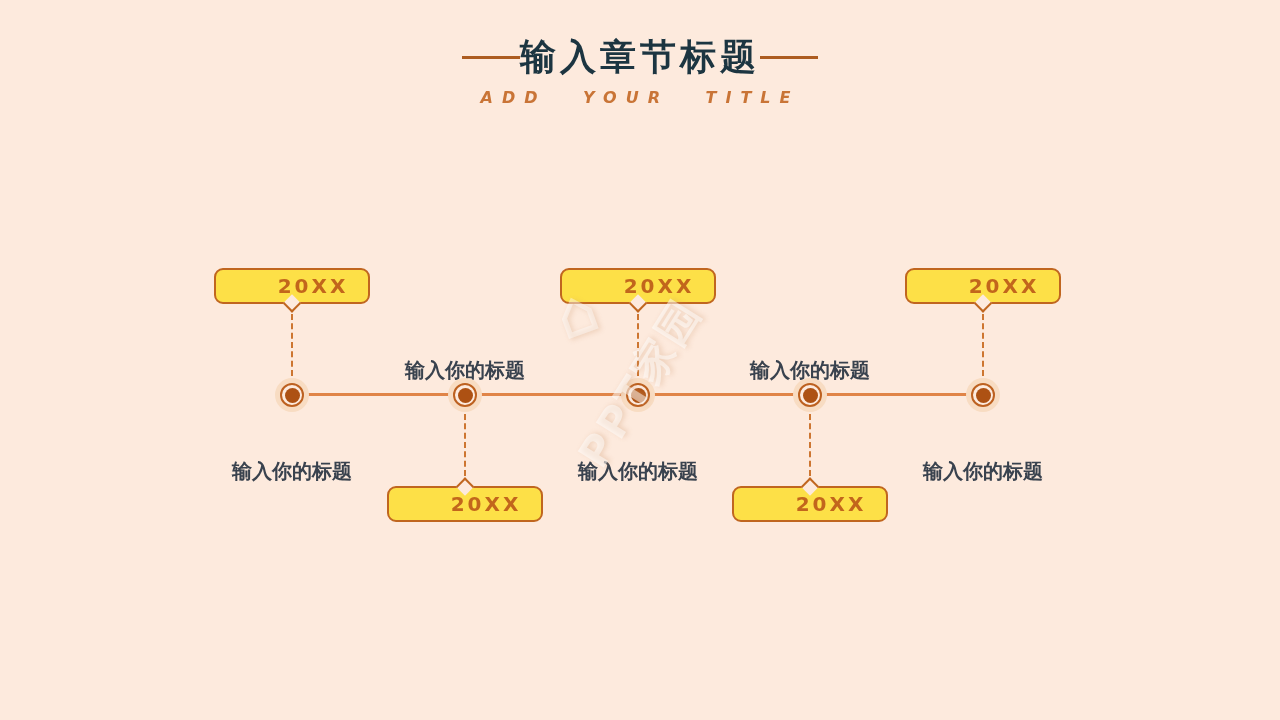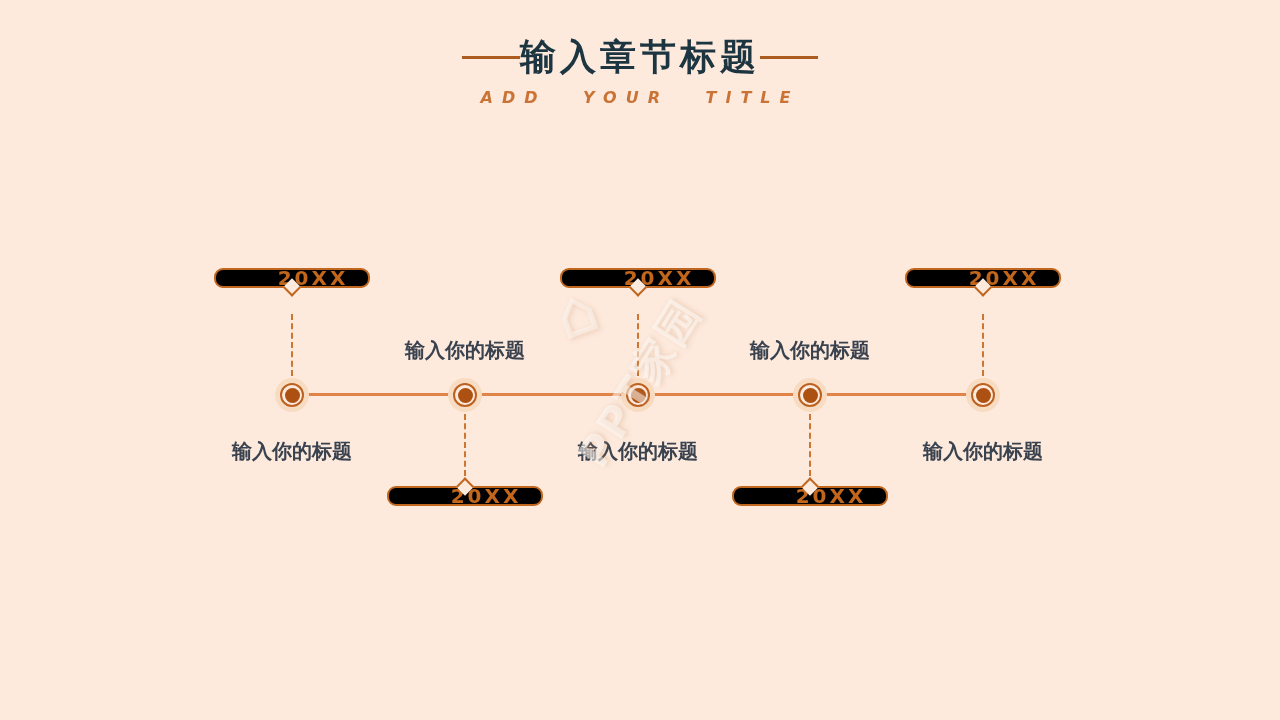--- a/index.html
+++ b/index.html
@@ -26,22 +26,22 @@
   }
 
   
   .tl-line {
     position:absolute; left:292px; top:393px; width:691px; height:3px;
     background:#e08447; z-index:1;
   }
   .tl-item { position:absolute; top:268px; width:200px; height:260px; }
 
   .year-box {
-    position:absolute; left:22px; width:156px; height:20px;
-    border:2px solid #c0661f; border-radius:9px; background:#000000;
+    position:absolute; left:22px; width:156px; height:36px;
+    border:2px solid #c0661f; border-radius:9px; background:#fde047;
     display:flex; align-items:center; justify-content:center; z-index:2;padding-left:42px;
   }
   .tl-item.up   .year-box { top:0; }
   .tl-item.down .year-box { top:218px; }
   .year-text { font-size:20px; font-weight:700; letter-spacing:3px; color:#c2661c; }
 
   .tail {
     position:absolute; left:50%; width:13px; height:13px; background:#fdeadd;
   }
   .tl-item.up .tail {
@@ -63,21 +63,21 @@
     display:flex; align-items:center; justify-content:center; z-index:3;
   }
   .node-ring {
     width:24px; height:24px; border:2px solid #bd6120; border-radius:50%;
     background:#fdeadd; display:flex; align-items:center; justify-content:center;
   }
   .node-core { width:15px; height:15px; border-radius:50%; background:#ad5113; }
 
   .item-label {
     position:absolute; left:0; width:200px; text-align:center;
-    font-size:20px; font-weight:700; color:#39424e; white-space:nowrap;
+    font-size:20px; font-weight:700; color:#39424e; white-space:nowrap;margin-top:20px;
   }
   .tl-item.up   .item-label { top:170px; }
   .tl-item.down .item-label { top:69px; }
 
   
   .watermark { position:absolute; left:540px; top:262px; width:200px; height:220px; pointer-events:none; z-index:4; }
   .wm-text {
     position:absolute; left:50%; top:55%;
     transform:translate(-50%,-50%) rotate(-58deg);
     font-size:42px; font-weight:700; letter-spacing:3px; white-space:nowrap;

